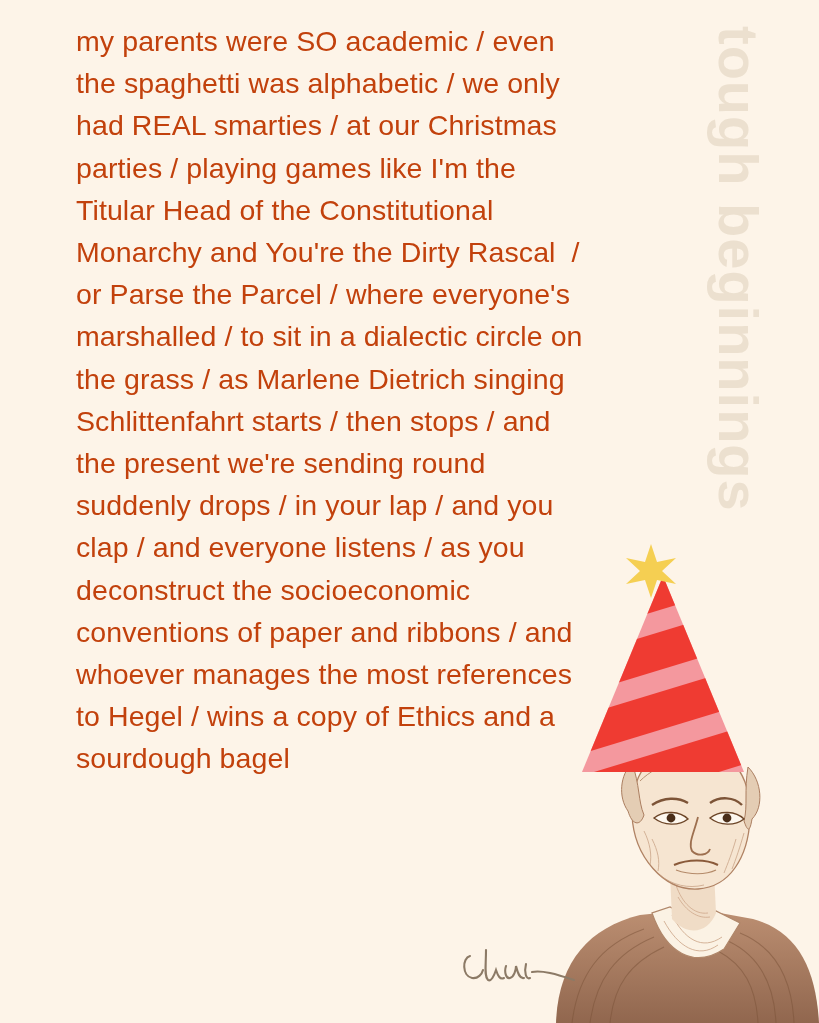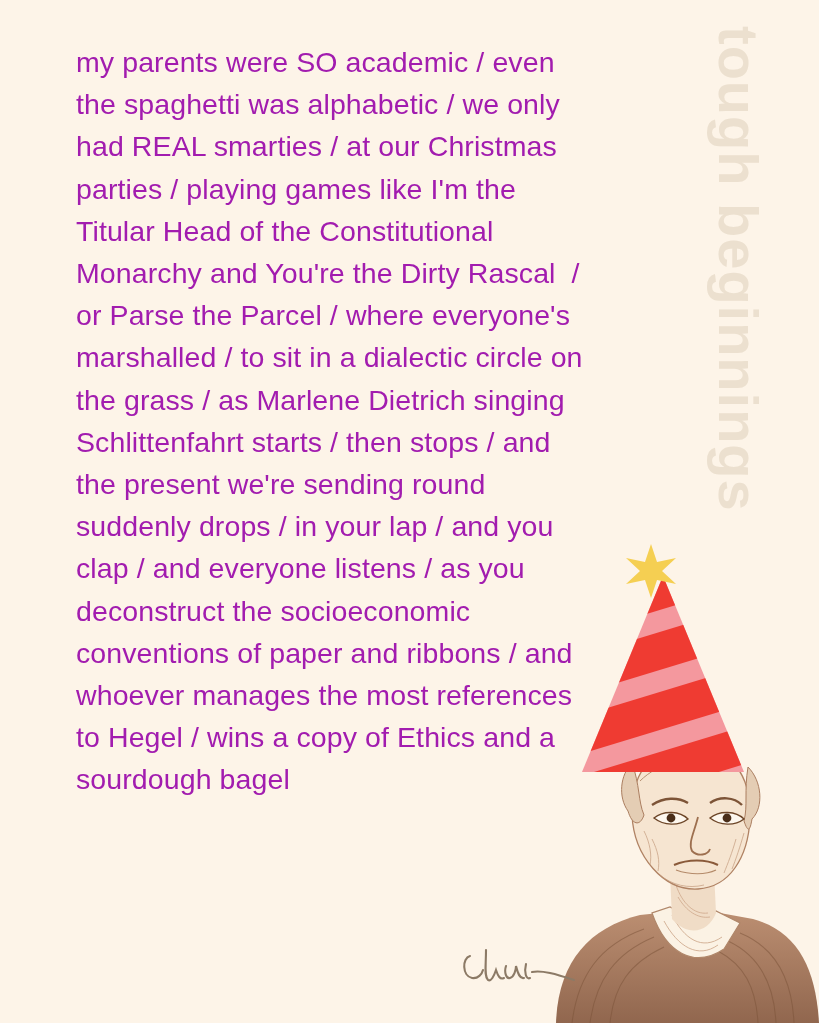--- a/index.html
+++ b/index.html
@@ -35,25 +35,25 @@
     writing-mode: vertical-rl;
     text-orientation: mixed;
     white-space: nowrap;
     user-select: none;
   }
 
   
   #poem-text {
     position: absolute;
     left: 76px;
-    top: 41px;
+    top: 20px;
     width: 512px;
     font-size: 28.5px;
     line-height: 42.2px;
-    color: #a21caf;
+    color: #c2410c;
     font-weight: 400;
     letter-spacing: 0.1px;
     white-space: pre-wrap;
   }
 
   
   #figure-wrap {
     position: absolute;
     left: 548px;
     top: 500px;

